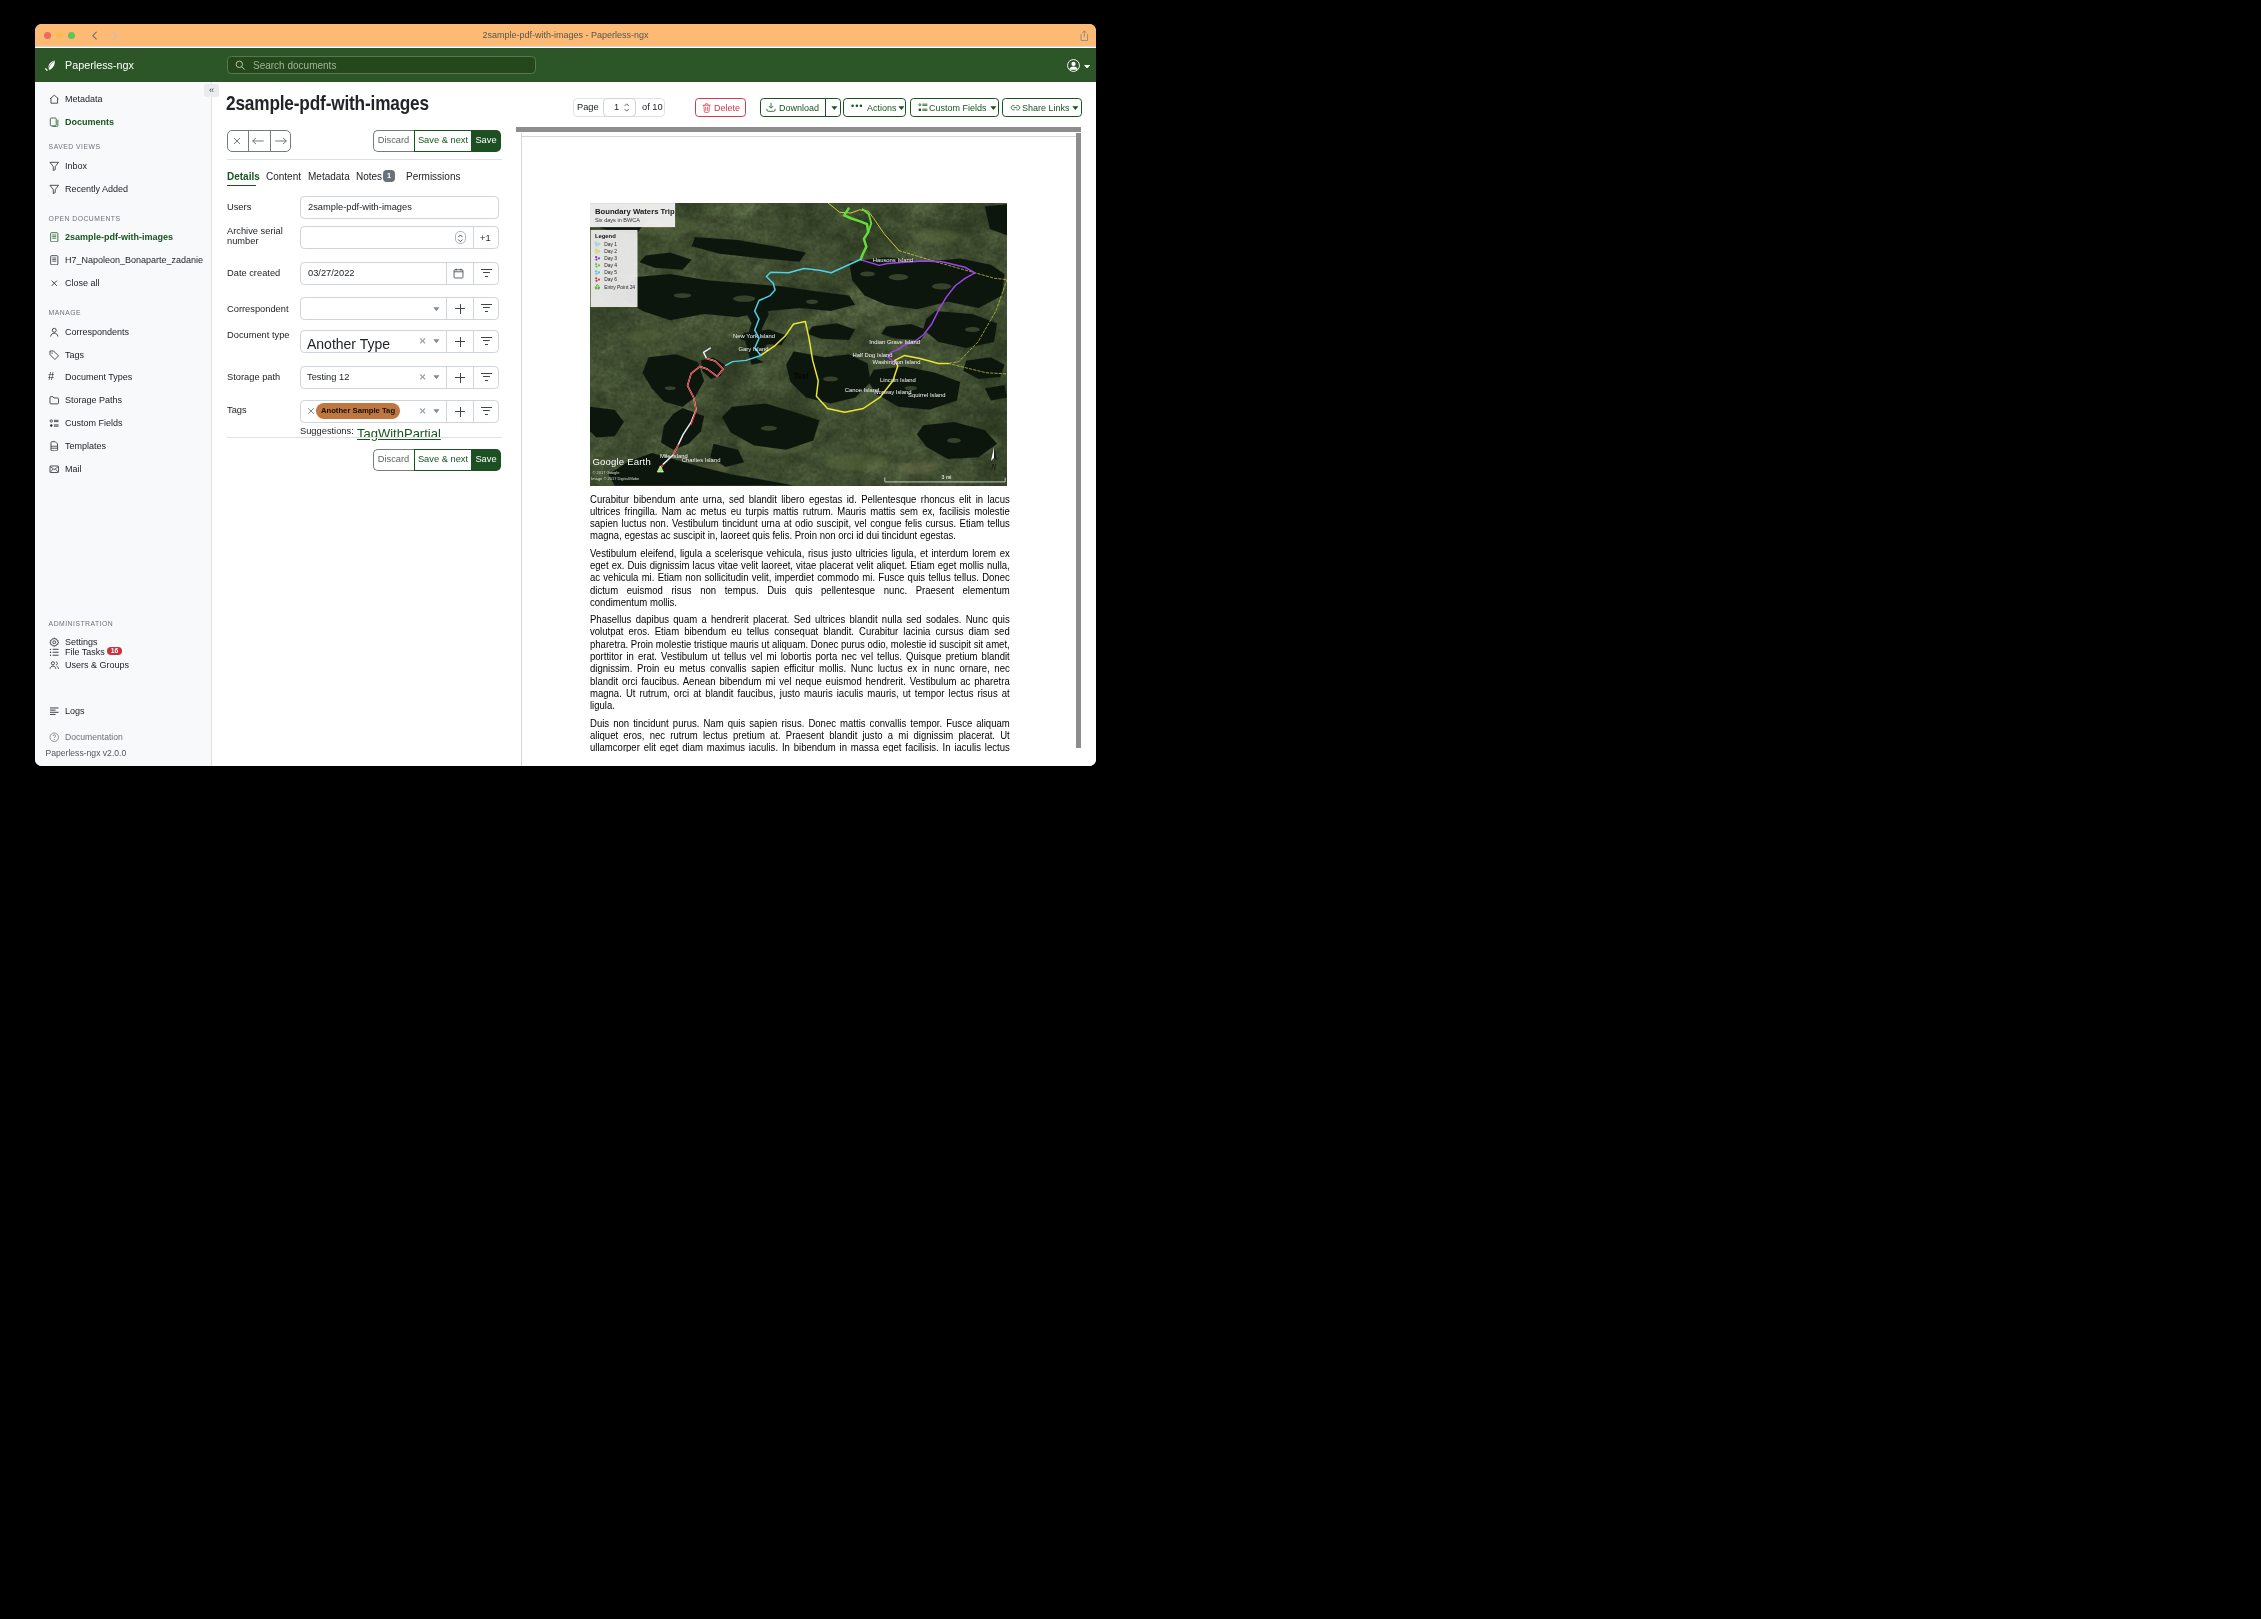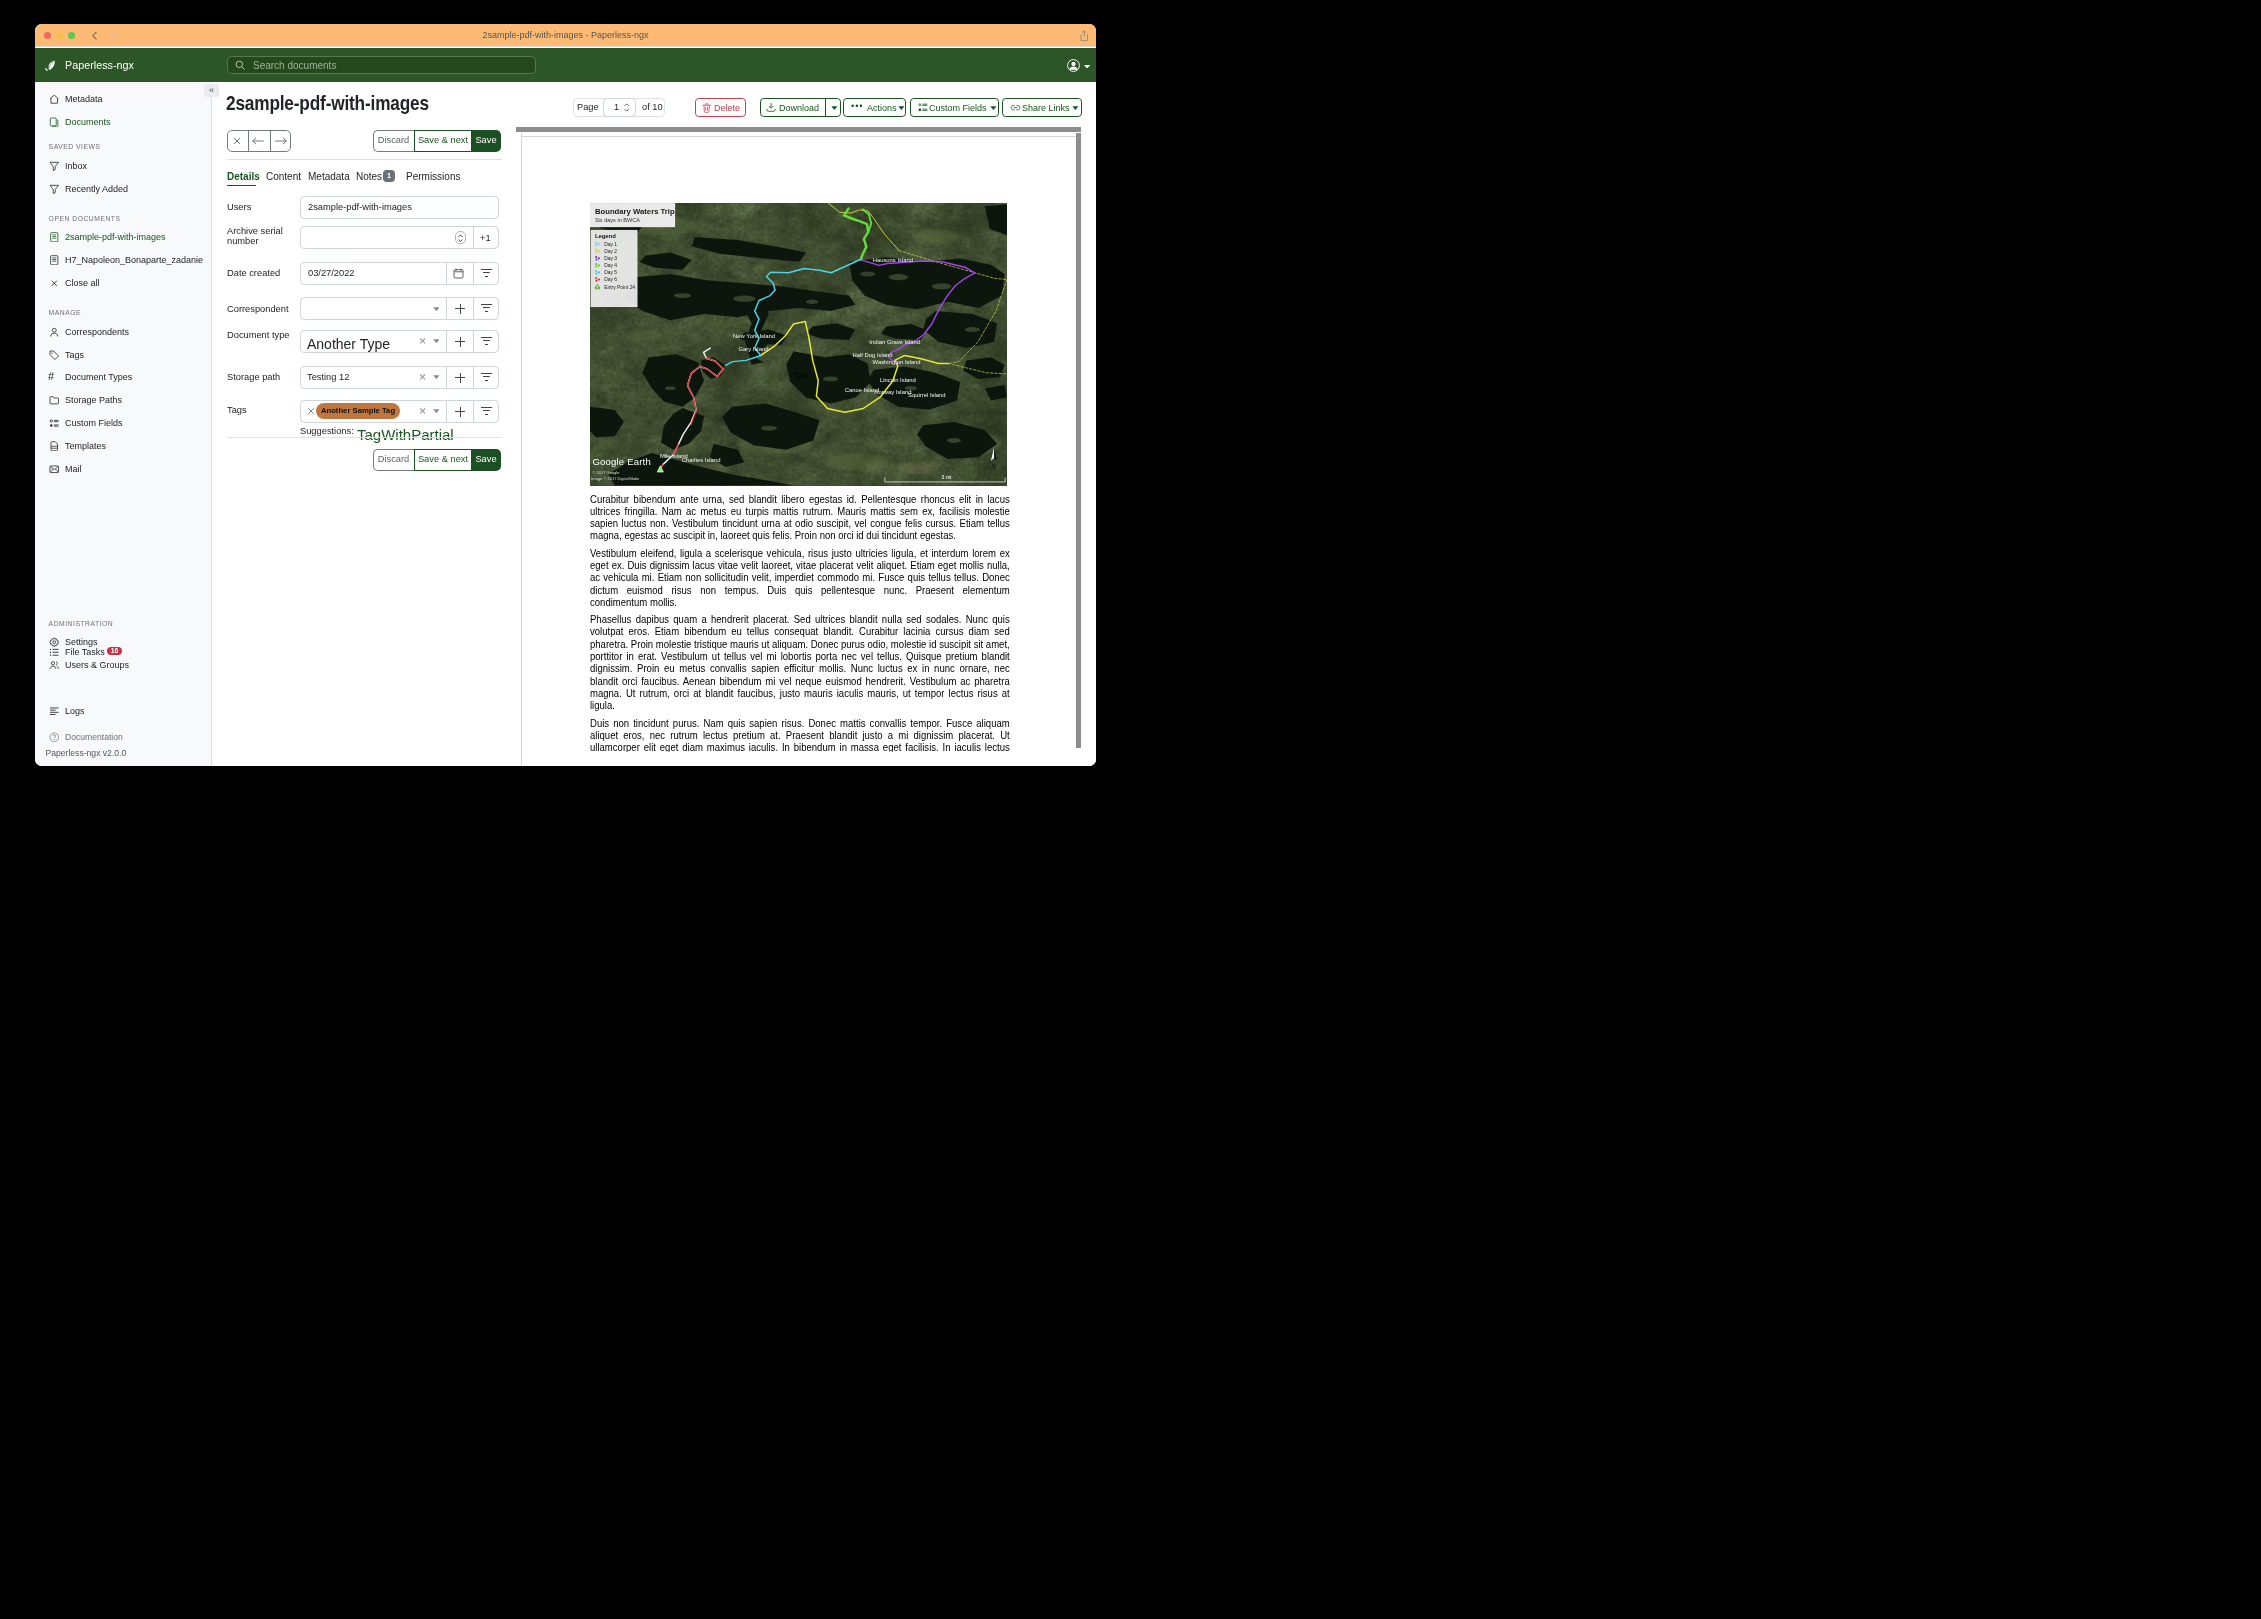--- a/index.html
+++ b/index.html
@@ -16,21 +16,21 @@
 
 .navbar { position:absolute; left:0; top:24px; width:100%; height:34px; background:#2d5628; }
 .brand { position:absolute; left:30px; top:11.7px; color:#fff; font-size:10.8px; }
 .search { position:absolute; left:192px; top:8px; width:309px; height:18.5px; background:#24481c; border:0.6px solid #5a7650; border-radius:4.3px; color:#9fb29a; font-size:10px; line-height:17.3px; padding-left:25px; }
 
 .sidebar { position:absolute; left:0; top:58px; width:177px; height:684px; background:#f8f9fa; border-right:0.6px solid #dfe1e3; }
 .sitem { position:absolute; left:0; width:177px; height:15px; font-size:9px; color:#212529; }
 .sitem .ic { position:absolute; left:13.6px; top:1.2px; width:10.5px; height:10.5px; }
 .sitem .tx { position:absolute; left:30px; top:1.2px; }
 .shead { position:absolute; left:13.6px; font-size:6.8px; letter-spacing:0.5px; color:#6a7178; font-weight:400; }
-.green { color:#17541f; font-weight:normal; }
+.green { color:#17541f; font-weight:bold; }
 .badge16 { position:absolute; display:inline-block; background:#ca3241; color:#fff; font-size:6.8px; font-weight:bold; border-radius:4.3px; padding:0.6px 3.7px; }
 
 .main { position:absolute; left:177px; top:58px; width:884px; height:684px; background:#fff; }
 .collapsebtn { position:absolute; left:169px; top:60px; width:15px; height:13.6px; background:#e9ecef; border-radius:2.5px; color:#495057; text-align:center; line-height:13px; font-size:9.3px; z-index:5; }
 .doctitle { position:absolute; left:191px; top:-17.3px; font-size:20.4px; font-weight:600; color:#212529; letter-spacing:-0.2px; }
 .btn { position:absolute; border:0.6px solid #17541f; border-radius:3.7px; color:#17541f; font-size:9.6px; text-align:center; background:#fff; }
 .hr { position:absolute; height:0.6px; background:#dee2e6; }
 .plusicon { width:10px; height:10px; }
 .plusicon:before { content:""; position:absolute; left:4.5px; top:0; width:0.9px; height:10px; background:#3f4649; }
 .plusicon:after { content:""; position:absolute; left:0; top:4.5px; width:10px; height:0.9px; background:#3f4649; }
@@ -382,21 +382,21 @@
       <path d="M2 2 L11 11 M11 2 L2 11" stroke="#55595e" stroke-width="1.2"></path>
     </svg>
   <div class="abs" style="left:281px;top:379px;width:84px;height:16px;background:#c0763f;border-radius:8px;color:#111;font-size:7.7px;font-weight:bold;text-align:center;line-height:16px">Another Sample Tag</div>
   <div class="clearx abs" style="left:384px;top:381px"></div>
   <svg class="abs" style="left:398px;top:385px" width="6.8" height="5" viewBox="0 0 11 8">
       <path d="M0.5 0.5 L10.5 0.5 L5.5 7 Z" fill="#848a90"></path>
     </svg>
   <div class="plusicon abs" style="left:420px;top:383px"></div>
   <div class="filtericon abs" style="left:446px;top:383px"></div>
   <div class="abs" style="left:265px;top:402px;font-size:9.3px;color:#212529">Suggestions:</div>
-  <div class="abs" style="left:322px;top:402px;font-size:15px;color:#17541f;">TagWithPartial</div>
+  <div class="abs" style="left:322px;top:402px;font-size:13px;color:#17541f;text-decoration:underline">TagWithPartial</div>
   <div class="hr" style="left:192px;top:413px;width:275px"></div>
 
   <div class="abs" style="left:338px;top:425px;width:41px;height:22px;border:0.6px solid #747e78;border-radius:5px 0 0 5px;border-right:none"></div>
   <div class="abs" style="left:338px;top:430px;width:41px;text-align:center;font-size:9.3px;color:#5b655e">Discard</div>
   <div class="abs" style="left:379px;top:425px;width:58px;height:22px;border:0.6px solid #17541f"></div>
   <div class="abs" style="left:379px;top:430px;width:58px;text-align:center;font-size:9.3px;color:#17541f">Save &amp; next</div>
   <div class="abs" style="left:436px;top:425px;width:30px;height:22px;background:#1c4f22;border-radius:0 5px 5px 0"></div>
   <div class="abs" style="left:436px;top:430px;width:30px;text-align:center;font-size:9.3px;color:#fff">Save</div>
 
   <div class="abs" style="left:481px;top:103px;width:565px;height:5.6px;background:#8d8d8d"></div>

